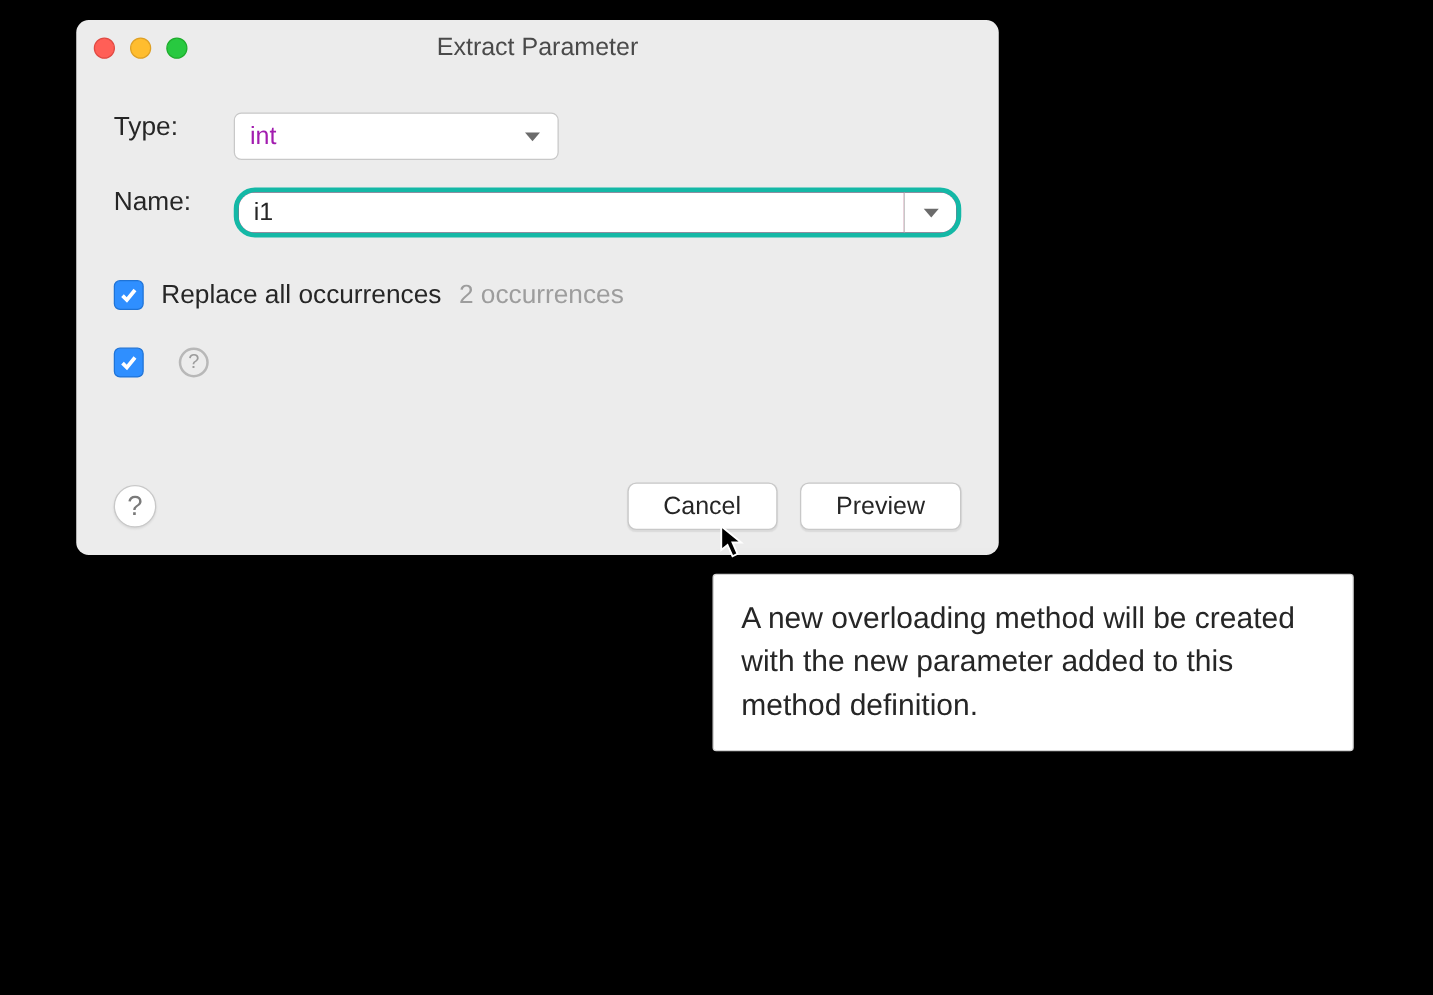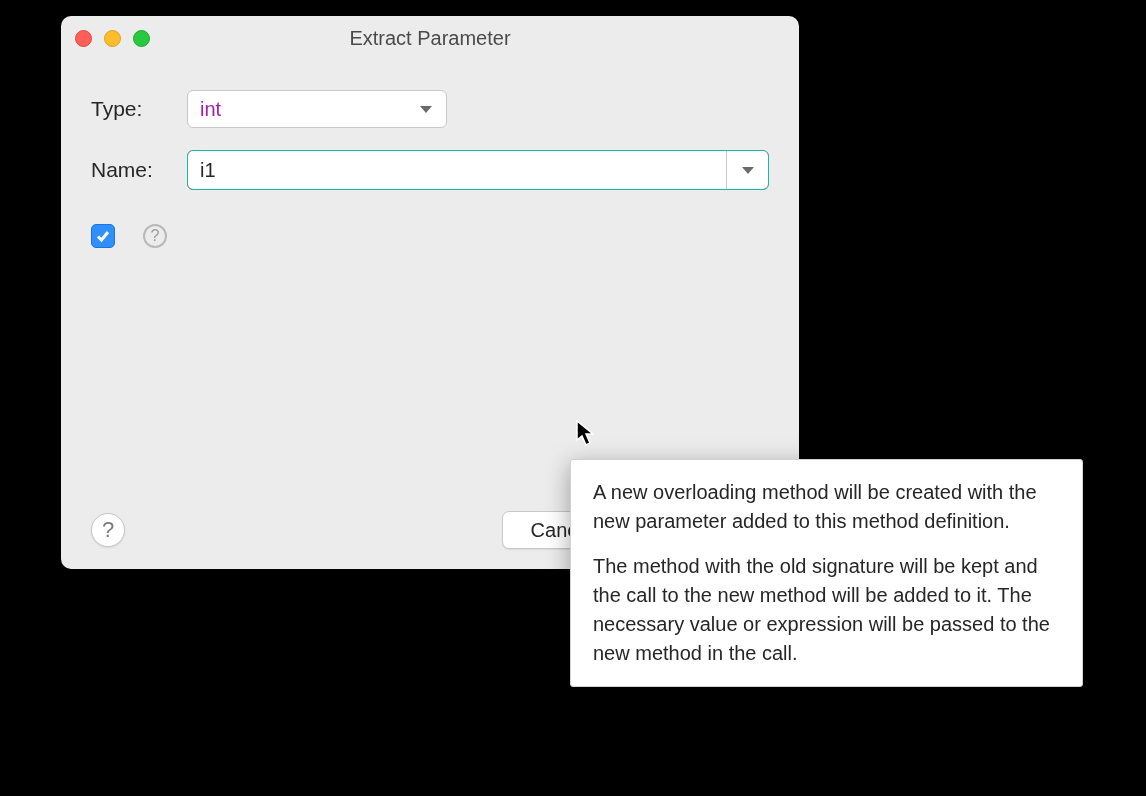--- a/index.html
+++ b/index.html
@@ -9,21 +9,21 @@
       background: #000;
       font-family: -apple-system, "Helvetica Neue", Arial, sans-serif;
       position: relative;
       overflow: hidden;
     }
     .dialog {
       position: absolute;
       left: 61px;
       top: 16px;
       width: 738px;
-      height: 553px;
+      height: 428px;
       background: #ececec;
       border-radius: 10px;
       box-shadow: 0 10px 40px rgba(0,0,0,0.5);
     }
     .titlebar {
       height: 44px;
       display: flex;
       align-items: center;
       position: relative;
     }
@@ -45,21 +45,21 @@
       flex: 1;
       text-align: center;
       font-size: 20px;
       color: #4a4a4a;
     }
     .content {
       padding: 30px 30px 0 30px;
     }
     .row {
       display: flex;
-      align-items: center;
+      align-items: flex-start;
       margin-bottom: 22px;
     }
     .label {
       width: 96px;
       font-size: 21px;
       color: #262626;
     }
     .select {
       width: 260px;
       height: 38px;
@@ -70,22 +70,22 @@
       align-items: center;
       padding: 0 12px;
       font-size: 20px;
       color: #a21caf;
       position: relative;
     }
     .combo {
       flex: 1;
       height: 40px;
       background: #be185d;
-      border: 1px solid #14b8a6;
-      border-radius: 6px;
+      border: 4px solid #14b8a6;
+      border-radius: 17px;
       display: flex;
       align-items: center;
       overflow: hidden;
     }
     .combo-input {
       flex: 1;
       border: none;
       outline: none;
       font-size: 20px;
       padding: 0 12px;
@@ -178,21 +178,21 @@
     .tooltip {
       position: absolute;
       left: 570px;
       top: 459px;
       width: 513px;
       background: #fff;
       border: 1px solid #d2d2d2;
       border-radius: 3px;
       padding: 18px 22px;
       box-shadow: 0 6px 24px rgba(0,0,0,0.35);
-      font-size: 20px;
+      font-size: 24px;
       line-height: 1.45;
       color: #262626;
     }
     .tooltip p { margin-bottom: 16px; }
     .tooltip p:last-child { margin-bottom: 0; }
     .cursor {
       position: absolute;
       left: 576px;
       top: 420px;
       pointer-events: none;
@@ -224,20 +224,29 @@
       <div class="label">Name:</div>
       <div class="combo">
         <input class="combo-input" value="i1" style="">
         <button class="combo-btn">
           <span class="caret"></span>
         </button>
       </div>
     </div>
 
     <div class="checks">
+      <div class="check-row">
+        <div class="checkbox">
+          <svg width="16" height="16" viewBox="0 0 16 16">
+              <polyline class="checkmark" points="3,8.5 6.5,12 13,4"></polyline>
+            </svg>
+        </div>
+        <span class="check-label">Replace all occurrences</span>
+        <span class="hint">2 occurrences</span>
+      </div>
 
 
       <div class="check-row">
         <div class="checkbox">
           <svg width="16" height="16" viewBox="0 0 16 16">
               <polyline class="checkmark" points="3,8.5 6.5,12 13,4"></polyline>
             </svg>
         </div>
         <div class="inline-help">?</div>
       </div>
@@ -247,18 +256,17 @@
   <div class="footer">
     <div class="help-btn">?</div>
     <div class="spacer"></div>
     <button class="btn">Cancel</button>
     <button class="btn">Preview</button>
   </div>
 </div>
 
 <div class="tooltip">
   <p>A new overloading method will be created with the new parameter added to this method definition.</p>
-  <p>The method with the old signature will be kept and the call to the new method will be added to it. The necessary value or expression will be passed to the new method in the call.</p>
 </div>
 
 <svg class="cursor" width="22" height="28" viewBox="0 0 22 28">
   <path d="M1 1 L1 20 L6 16 L10 25 L14 23 L10 14 L17 14 Z" fill="#000" stroke="#fff" stroke-width="1.5"></path>
 </svg>
 
 </body></html>

